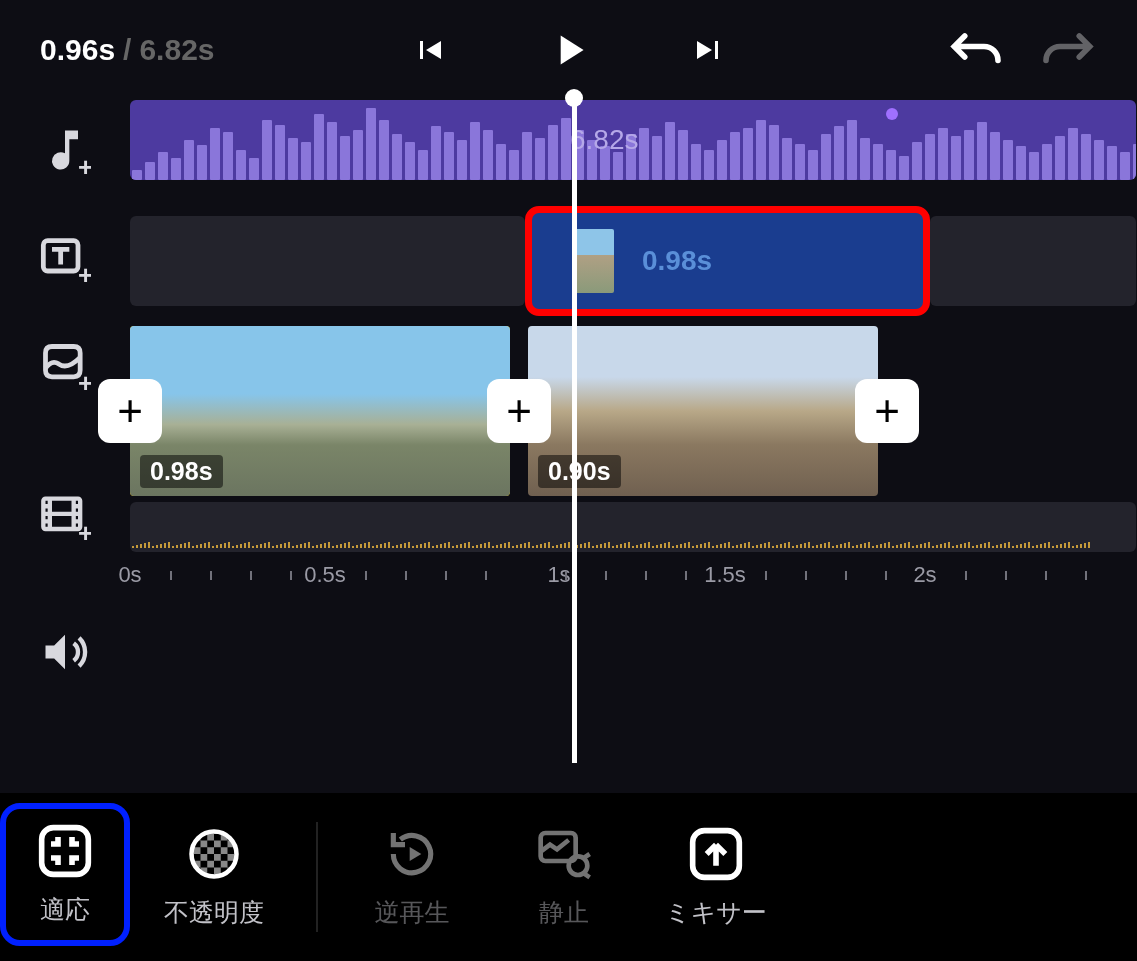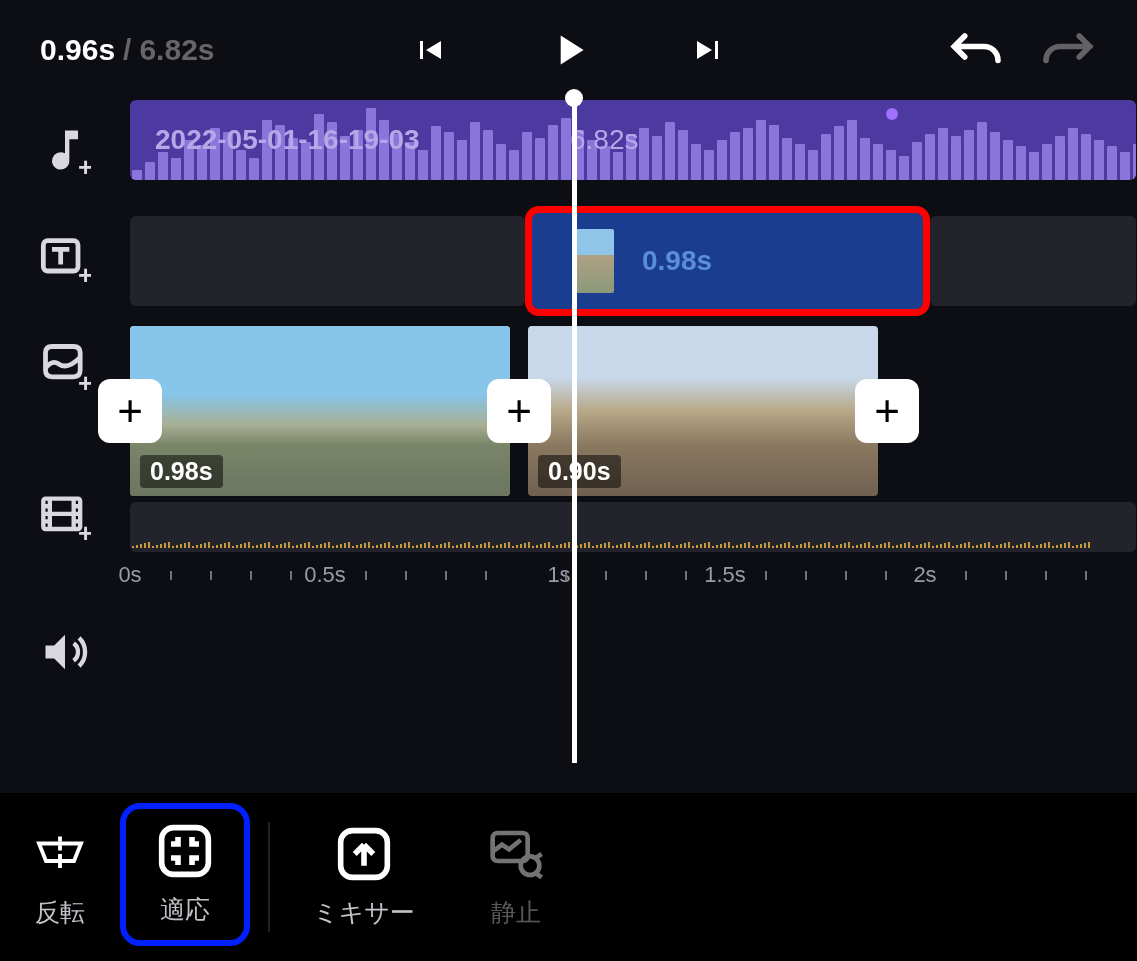--- a/index.html
+++ b/index.html
@@ -291,21 +291,20 @@
           <span style="height: 28px;"></span>
           <span style="height: 36px;"></span>
           <span style="height: 44px;"></span>
           <span style="height: 52px;"></span>
           <span style="height: 46px;"></span>
           <span style="height: 40px;"></span>
           <span style="height: 34px;"></span>
           <span style="height: 28px;"></span>
           <span style="height: 36px;"></span>
         </div>
-      <div class="audio-label">2022-05-01-16-19-03</div>
       <div class="audio-dur">6.82s</div>
     </div>
 
 
     <div class="pip-track-wrap">
       <div class="pip-track">
         <div class="pip-bg-left"></div>
         <div class="pip-bg-right"></div>
         <div class="pip-clip">
           <div class="pip-thumb"></div>
@@ -600,52 +599,66 @@
         <div class="ruler-tick" style="left: 915px;"></div>
         <div class="ruler-tick" style="left: 955px;"></div>
       </div>
   </div>
 </div>
 
 <div class="playhead"></div>
 <div class="marker"></div>
 
 <div class="bottom-bar">
-  <div class="tool" style="width:120px">
-    <div class="tool-icon">
-      <svg width="64" height="48" viewBox="0 0 32 24" fill="none" stroke="#fff" stroke-width="2.2">
-          <path d="M4 6 h24 l-4 10 h-16 z"></path>
-          <path d="M16 2 v20" stroke-dasharray="3 2"></path>
-        </svg>
-    </div>
-    <div class="tool-label">反転</div>
-  </div>
   <div class="tool highlight" style="width:130px">
     <div class="tool-icon">
       <svg width="56" height="56" viewBox="0 0 24 24" fill="none" stroke="#fff" stroke-width="2.4">
           <rect x="2" y="2" width="20" height="20" rx="5"></rect>
           <path d="M9 6v3h-3M15 6v3h3M9 18v-3h-3M15 18v-3h3"></path>
         </svg>
     </div>
     <div class="tool-label">適応</div>
   </div>
+  <div class="tool" style="width:168px">
+    <div class="tool-icon">
+      <svg width="54" height="54" viewBox="0 0 24 24">
+          <defs>
+            <pattern id="ck" width="6" height="6" patternUnits="userSpaceOnUse">
+              <rect width="3" height="3" fill="#888"></rect>
+              <rect x="3" y="3" width="3" height="3" fill="#888"></rect>
+            </pattern>
+          </defs>
+          <circle cx="12" cy="12" r="10" fill="url(#ck)" stroke="#fff" stroke-width="2"></circle>
+        </svg>
+    </div>
+    <div class="tool-label">不透明度</div>
+  </div>
   <div class="divider"></div>
-  <div class="tool">
+  <div class="tool disabled">
     <div class="tool-icon">
-      <svg width="56" height="56" viewBox="0 0 24 24" fill="none" stroke="#fff" stroke-width="2.4">
-          <rect x="2" y="2" width="20" height="20" rx="5"></rect>
-          <path d="M12 17 V8 M12 8 l-4 4 M12 8 l4 4"></path>
-        </svg>
-    </div>
-    <div class="tool-label">ミキサー</div>
+      <svg width="56" height="56" viewBox="0 0 24 24" fill="none" stroke="#fff" stroke-width="2.2">
+          <path d="M4 12a8 8 0 1 0 3-6.2M4 3v5h5"></path>
+          <path d="M11 9v6l5-3z" fill="#fff" stroke="none"></path>
+        </svg>
+    </div>
+    <div class="tool-label">逆再生</div>
   </div>
   <div class="tool disabled">
     <div class="tool-icon">
       <svg width="56" height="56" viewBox="0 0 24 24" fill="none" stroke="#fff" stroke-width="2">
           <rect x="2" y="3" width="15" height="12" rx="2"></rect>
           <path d="M2 11l4-3 3 2 5-4"></path>
           <circle cx="18" cy="17" r="4"></circle>
           <path d="M20 14l3-2M20 20l3 2"></path>
         </svg>
     </div>
     <div class="tool-label">静止</div>
   </div>
+  <div class="tool">
+    <div class="tool-icon">
+      <svg width="56" height="56" viewBox="0 0 24 24" fill="none" stroke="#fff" stroke-width="2.4">
+          <rect x="2" y="2" width="20" height="20" rx="5"></rect>
+          <path d="M12 17 V8 M12 8 l-4 4 M12 8 l4 4"></path>
+        </svg>
+    </div>
+    <div class="tool-label">ミキサー</div>
+  </div>
 </div>
 
 </body></html>

